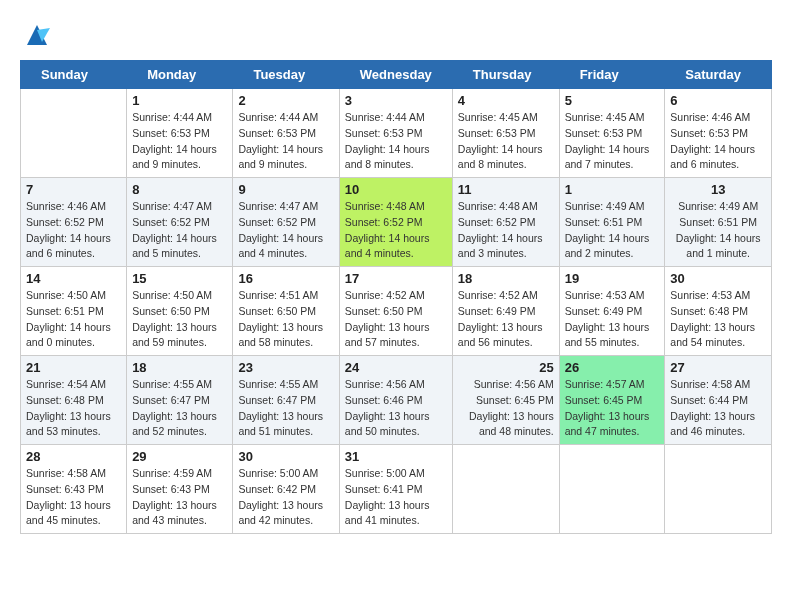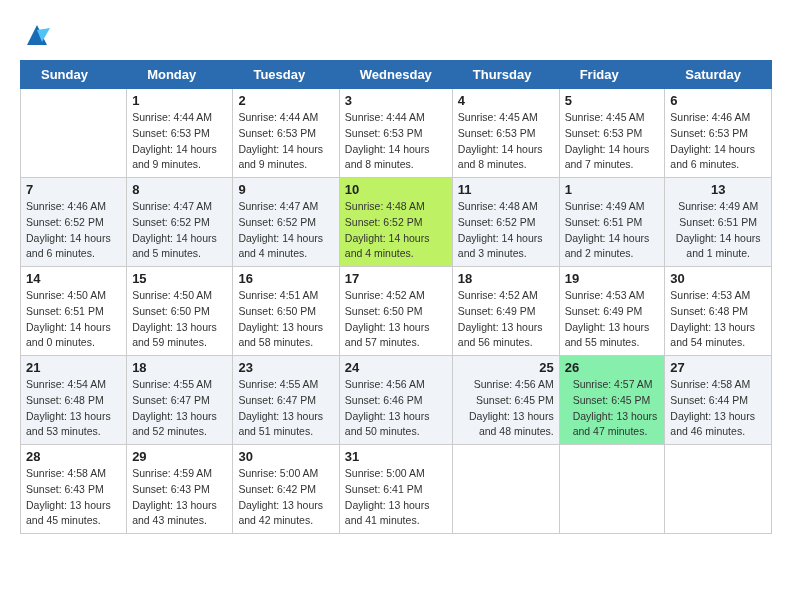--- a/index.html
+++ b/index.html
@@ -310,21 +310,21 @@
           </td>
           <td style="background: rgb(240, 244, 248); text-align: right;">
             <span class="day-number">25</span>
             <div class="day-info" style="white-space: pre-line;">Sunrise: 4:56 AM
 Sunset: 6:45 PM
 Daylight: 13 hours
 and 48 minutes.</div>
           </td>
           <td style="background: #86efac;">
             <span class="day-number">26</span>
-            <div class="day-info" style="white-space: pre-line; margin-left: 8px;">Sunrise: 4:57 AM
+            <div class="day-info" style="white-space: pre-line;">Sunrise: 4:57 AM
 Sunset: 6:45 PM
 Daylight: 13 hours
 and 47 minutes.</div>
           </td>
           <td style="background: rgb(240, 244, 248);">
             <span class="day-number">27</span>
             <div class="day-info" style="white-space: pre-line;">Sunrise: 4:58 AM
 Sunset: 6:44 PM
 Daylight: 13 hours
 and 46 minutes.</div>

